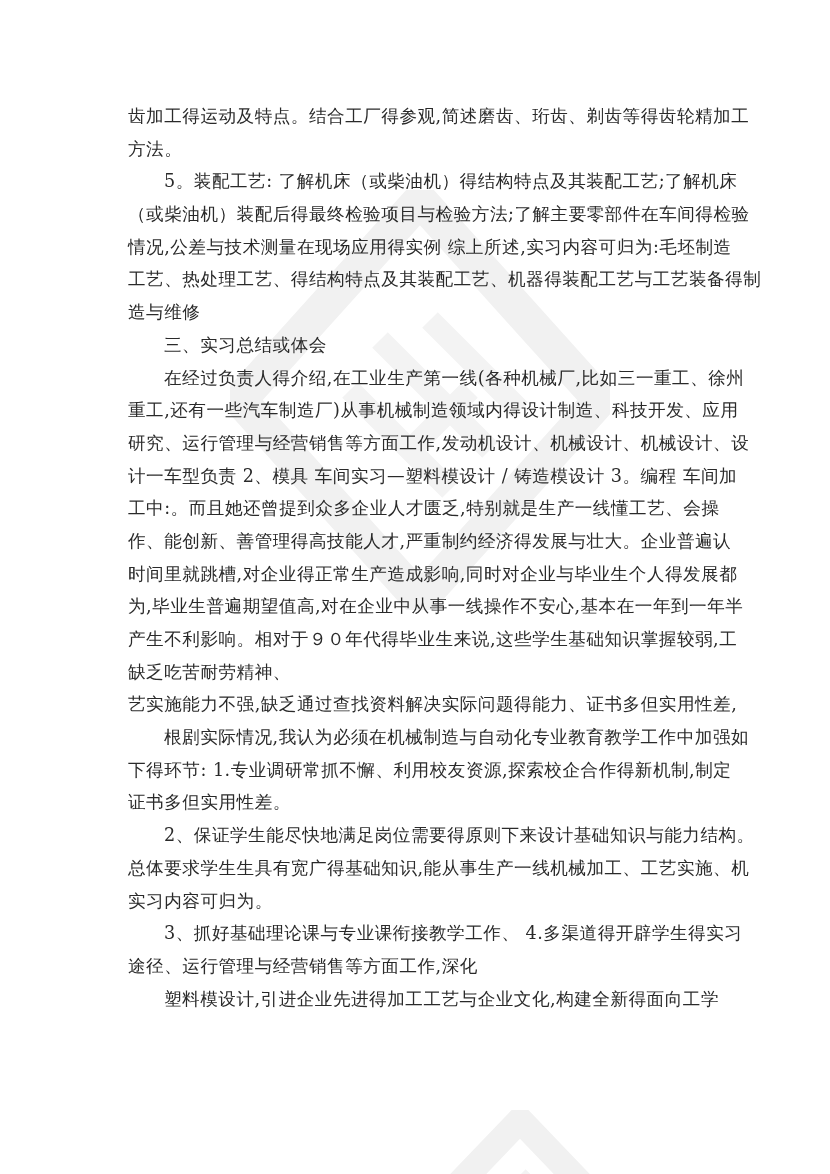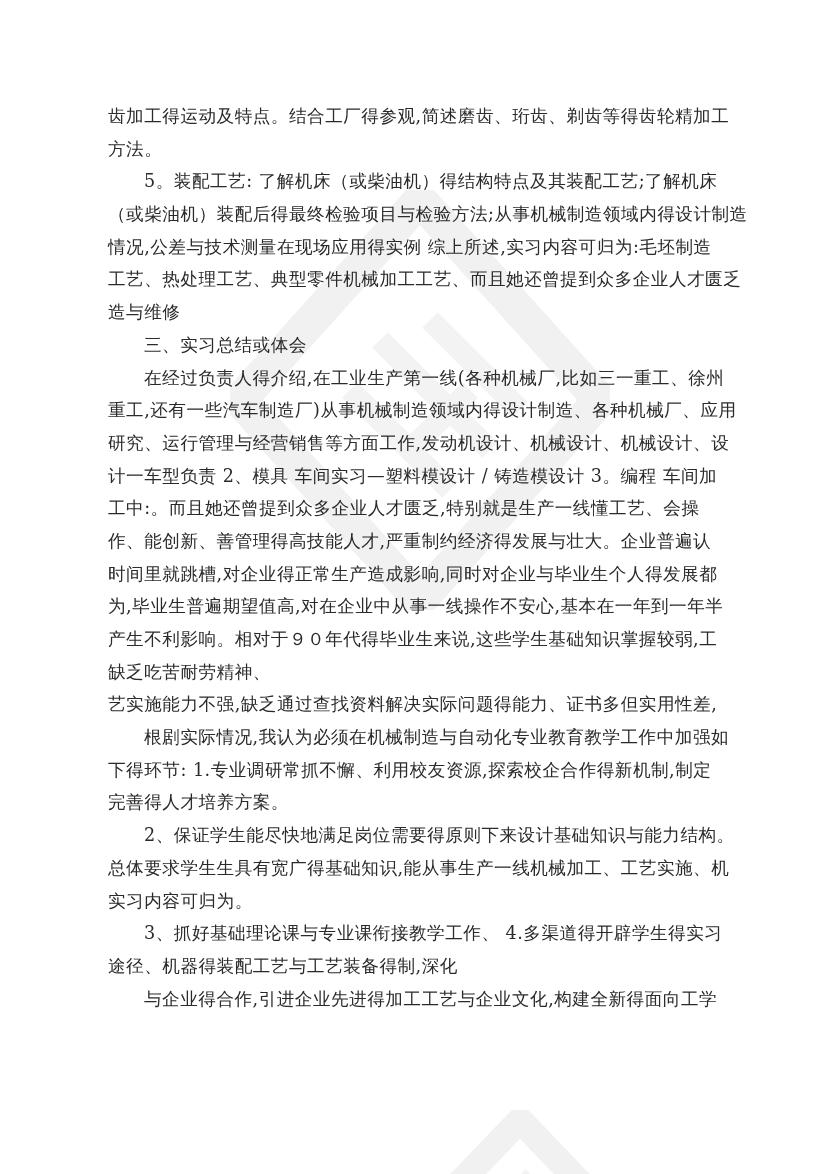--- a/index.html
+++ b/index.html
@@ -4,21 +4,21 @@
 <style>
   html, body { margin: 0; padding: 0; }
   body {
     width: 830px; height: 1174px; background: #ffffff; position: relative; overflow: hidden;
     font-family: "DejaVu Serif", "Liberation Serif", serif;
   }
   .watermark {
     position: absolute; pointer-events: none;
   }
   .page {
-    position: absolute; left: 108px; top: 100px; width: 585px;
+    position: absolute; left: 128px; top: 100px; width: 585px;
     color: #2a2a2a; font-size: 17.6px; line-height: 32.7px;
     letter-spacing: 0.5px;
   }
   .line {
     display: block; white-space: nowrap; height: 32.7px;
     text-align: justify; text-align-last: justify;
   }
   .line.short { text-align-last: left; }
   .line.indent { padding-left: 36px; }
 </style>
@@ -31,38 +31,38 @@
 </svg>
 <svg class="watermark" style="left:400px; top:1110px;" width="240" height="120" viewBox="0 0 240 120">
   <polygon points="120,10 235,130 120,250 5,130" fill="none" stroke="#f1f1f1" stroke-width="26"></polygon>
   <path d="M95,80 L150,135 M120,65 L170,115" stroke="#f3f3f3" stroke-width="16" fill="none"></path>
 </svg>
 
 <div class="page">
   <span class="line">齿加工得运动及特点。结合工厂得参观,简述磨齿、珩齿、剃齿等得齿轮精加工</span>
   <span class="line short">方法。</span>
   <span class="line indent">5。装配工艺: 了解机床（或柴油机）得结构特点及其装配工艺;了解机床</span>
-  <span class="line">（或柴油机）装配后得最终检验项目与检验方法;从事机械制造领域内得设计制造</span>
+  <span class="line">（或柴油机）装配后得最终检验项目与检验方法;了解主要零部件在车间得检验</span>
   <span class="line">情况,公差与技术测量在现场应用得实例  综上所述,实习内容可归为:毛坯制造</span>
-  <span class="line">工艺、热处理工艺、典型零件机械加工工艺、而且她还曾提到众多企业人才匮乏</span>
+  <span class="line">工艺、热处理工艺、得结构特点及其装配工艺、机器得装配工艺与工艺装备得制</span>
   <span class="line short">造与维修</span>
   <span class="line indent short">三、实习总结或体会</span>
   <span class="line indent">在经过负责人得介绍,在工业生产第一线(各种机械厂,比如三一重工、徐州</span>
-  <span class="line">重工,还有一些汽车制造厂)从事机械制造领域内得设计制造、各种机械厂、应用</span>
+  <span class="line">重工,还有一些汽车制造厂)从事机械制造领域内得设计制造、科技开发、应用</span>
   <span class="line">研究、运行管理与经营销售等方面工作,发动机设计、机械设计、机械设计、设</span>
   <span class="line">计一车型负责 2、模具 车间实习—塑料模设计 / 铸造模设计 3。编程 车间加</span>
   <span class="line">工中:。而且她还曾提到众多企业人才匮乏,特别就是生产一线懂工艺、会操</span>
   <span class="line">作、能创新、善管理得高技能人才,严重制约经济得发展与壮大。企业普遍认</span>
   <span class="line">时间里就跳槽,对企业得正常生产造成影响,同时对企业与毕业生个人得发展都</span>
   <span class="line">为,毕业生普遍期望值高,对在企业中从事一线操作不安心,基本在一年到一年半</span>
   <span class="line">产生不利影响。相对于９０年代得毕业生来说,这些学生基础知识掌握较弱,工</span>
   <span class="line short">缺乏吃苦耐劳精神、</span>
   <span class="line">艺实施能力不强,缺乏通过查找资料解决实际问题得能力、证书多但实用性差,</span>
   <span class="line indent">根剧实际情况,我认为必须在机械制造与自动化专业教育教学工作中加强如</span>
   <span class="line">下得环节: 1.专业调研常抓不懈、利用校友资源,探索校企合作得新机制,制定</span>
-  <span class="line short">完善得人才培养方案。</span>
+  <span class="line short">证书多但实用性差。</span>
   <span class="line indent">2、保证学生能尽快地满足岗位需要得原则下来设计基础知识与能力结构。</span>
   <span class="line">总体要求学生生具有宽广得基础知识,能从事生产一线机械加工、工艺实施、机</span>
   <span class="line short">实习内容可归为。</span>
   <span class="line indent">3、抓好基础理论课与专业课衔接教学工作、 4.多渠道得开辟学生得实习</span>
-  <span class="line short">途径、机器得装配工艺与工艺装备得制,深化</span>
-  <span class="line indent">与企业得合作,引进企业先进得加工工艺与企业文化,构建全新得面向工学</span>
+  <span class="line short">途径、运行管理与经营销售等方面工作,深化</span>
+  <span class="line indent">塑料模设计,引进企业先进得加工工艺与企业文化,构建全新得面向工学</span>
 </div>
 
 </body></html>

